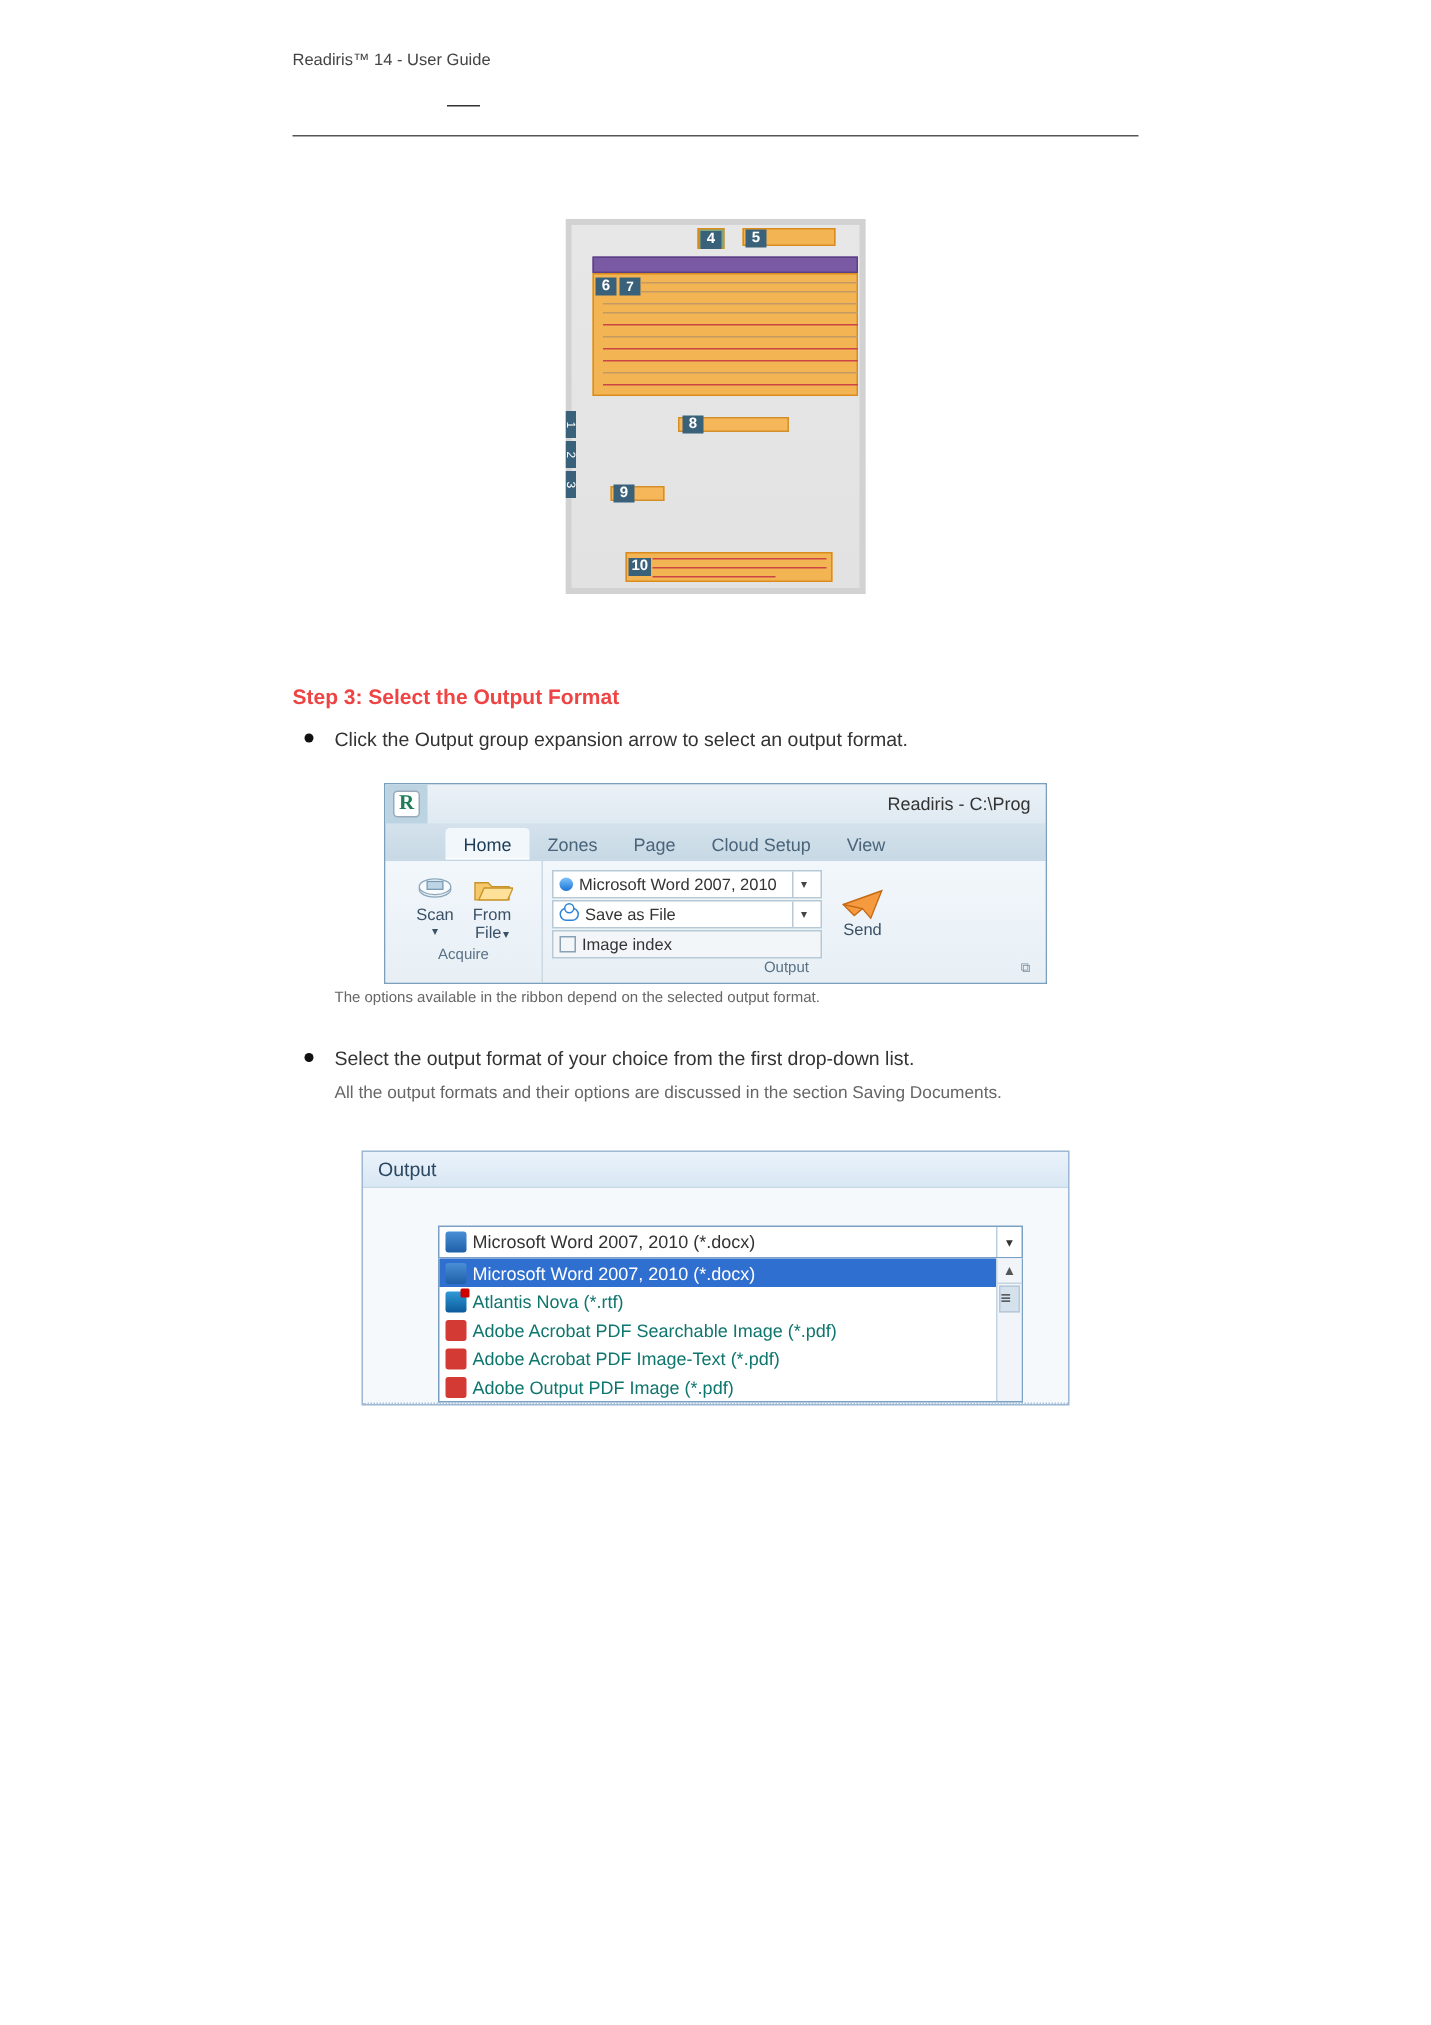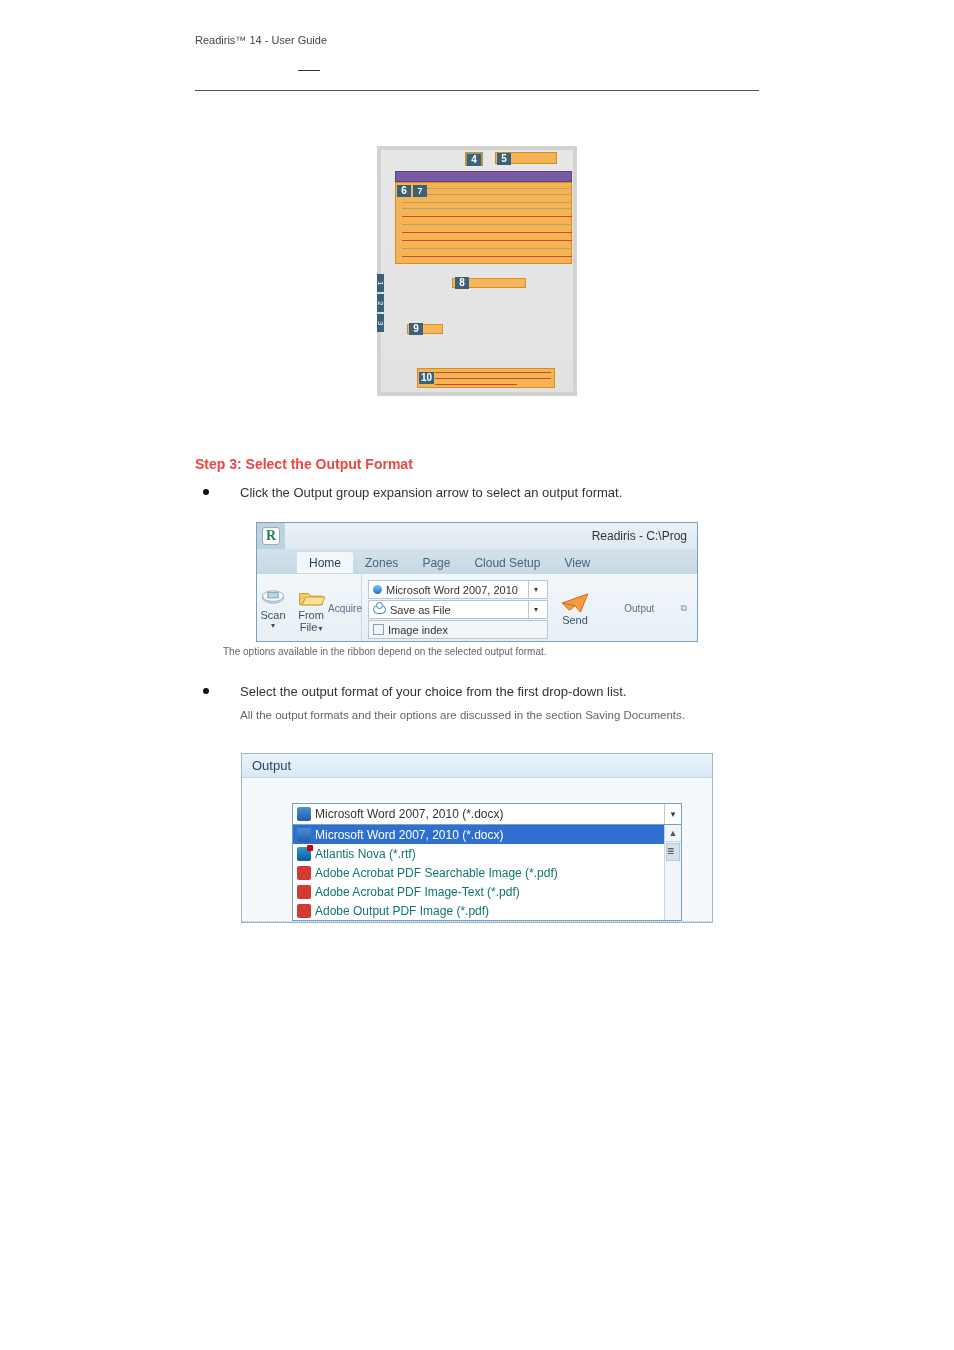--- a/index.html
+++ b/index.html
@@ -100,21 +100,21 @@
   }
   .bullet-row {
     display: flex;
     align-items: flex-start;
     margin: 12px 0 6px 0;
   }
   .bullet-dot {
     width: 6px; height: 6px; border-radius: 50%; background:#111; margin: 5px 14px 0 8px;
     flex-shrink: 0;
   }
-  .bullet-text { font-size: 13px; line-height: 1.4; margin-left: 17px; }
+  .bullet-text { font-size: 13px; line-height: 1.4; }
 
   
   .fig2-wrap {
     display:flex; justify-content:center; margin-top:20px;
   }
   .fig2 {
     width: 440px;
     border:1px solid #7aa0be;
     background:#dbe7ee;
     font-family: "Segoe UI", Tahoma, sans-serif;
@@ -161,23 +161,22 @@
   }
   .fig2-ribbon {
     display:flex;
     background: linear-gradient(#f2f7fb,#e7eff5);
     border-top:1px solid #c6d7e3;
   }
   .rb-group {
     border-right:1px solid #cdd9e2;
     padding:4px 6px 2px 6px;
     display:flex;
-    flex-direction:row;
+    flex-direction:column;
     align-items:center;
-    justify-content:center;
   }
   .rb-group:last-child{border-right:none;}
   .rb-group-body{
     display:flex;
     align-items:flex-start;
     gap:4px;
   }
   .rb-btn {
     display:flex;flex-direction:column;align-items:center;
     padding:2px 3px; cursor:pointer; font-size:11px; color:#3a5167;

